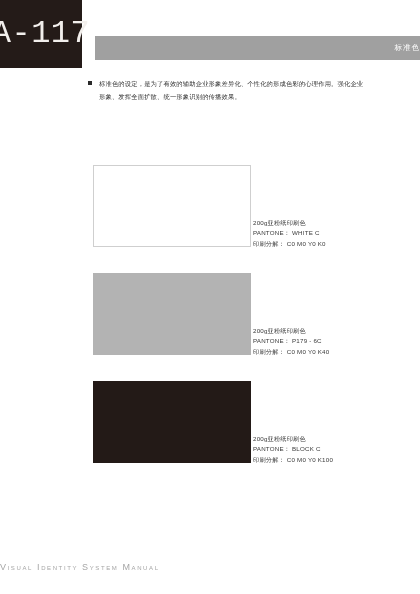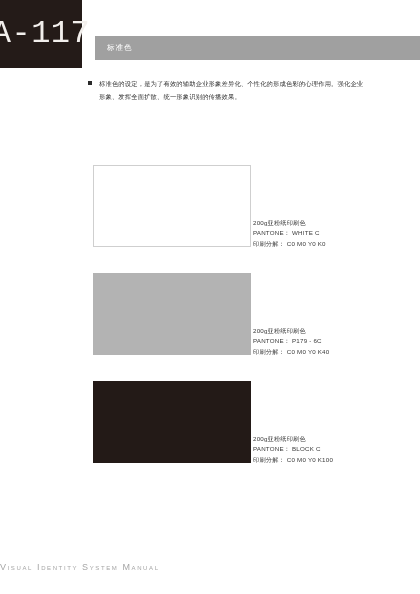--- a/index.html
+++ b/index.html
@@ -140,21 +140,21 @@
 </style>
 </head>
 <body>
 
 <div class="page">
 
   <div class="page-code-box" style="background: rgb(36, 27, 24);">
     <span class="page-code-text">A-117</span>
   </div>
 
-  <div class="section-bar" style="background: rgb(160, 160, 160);">
+  <div class="section-bar" style="background: rgb(160, 160, 160); justify-content: flex-end;">
     <span class="section-bar-title">标准色</span>
   </div>
 
   <div class="intro-block">
     <span class="intro-bullet"></span>
     <span class="intro-text">标准色的设定，是为了有效的辅助企业形象差异化、个性化的形成色彩的心理作用。强化企业形象、发挥全面扩散、统一形象识别的传播效果。</span>
   </div>
 
   <div class="swatch-row row-1">
     <div class="swatch-chip bordered" id="chip-0" style="background: rgb(255, 255, 255);"></div>

